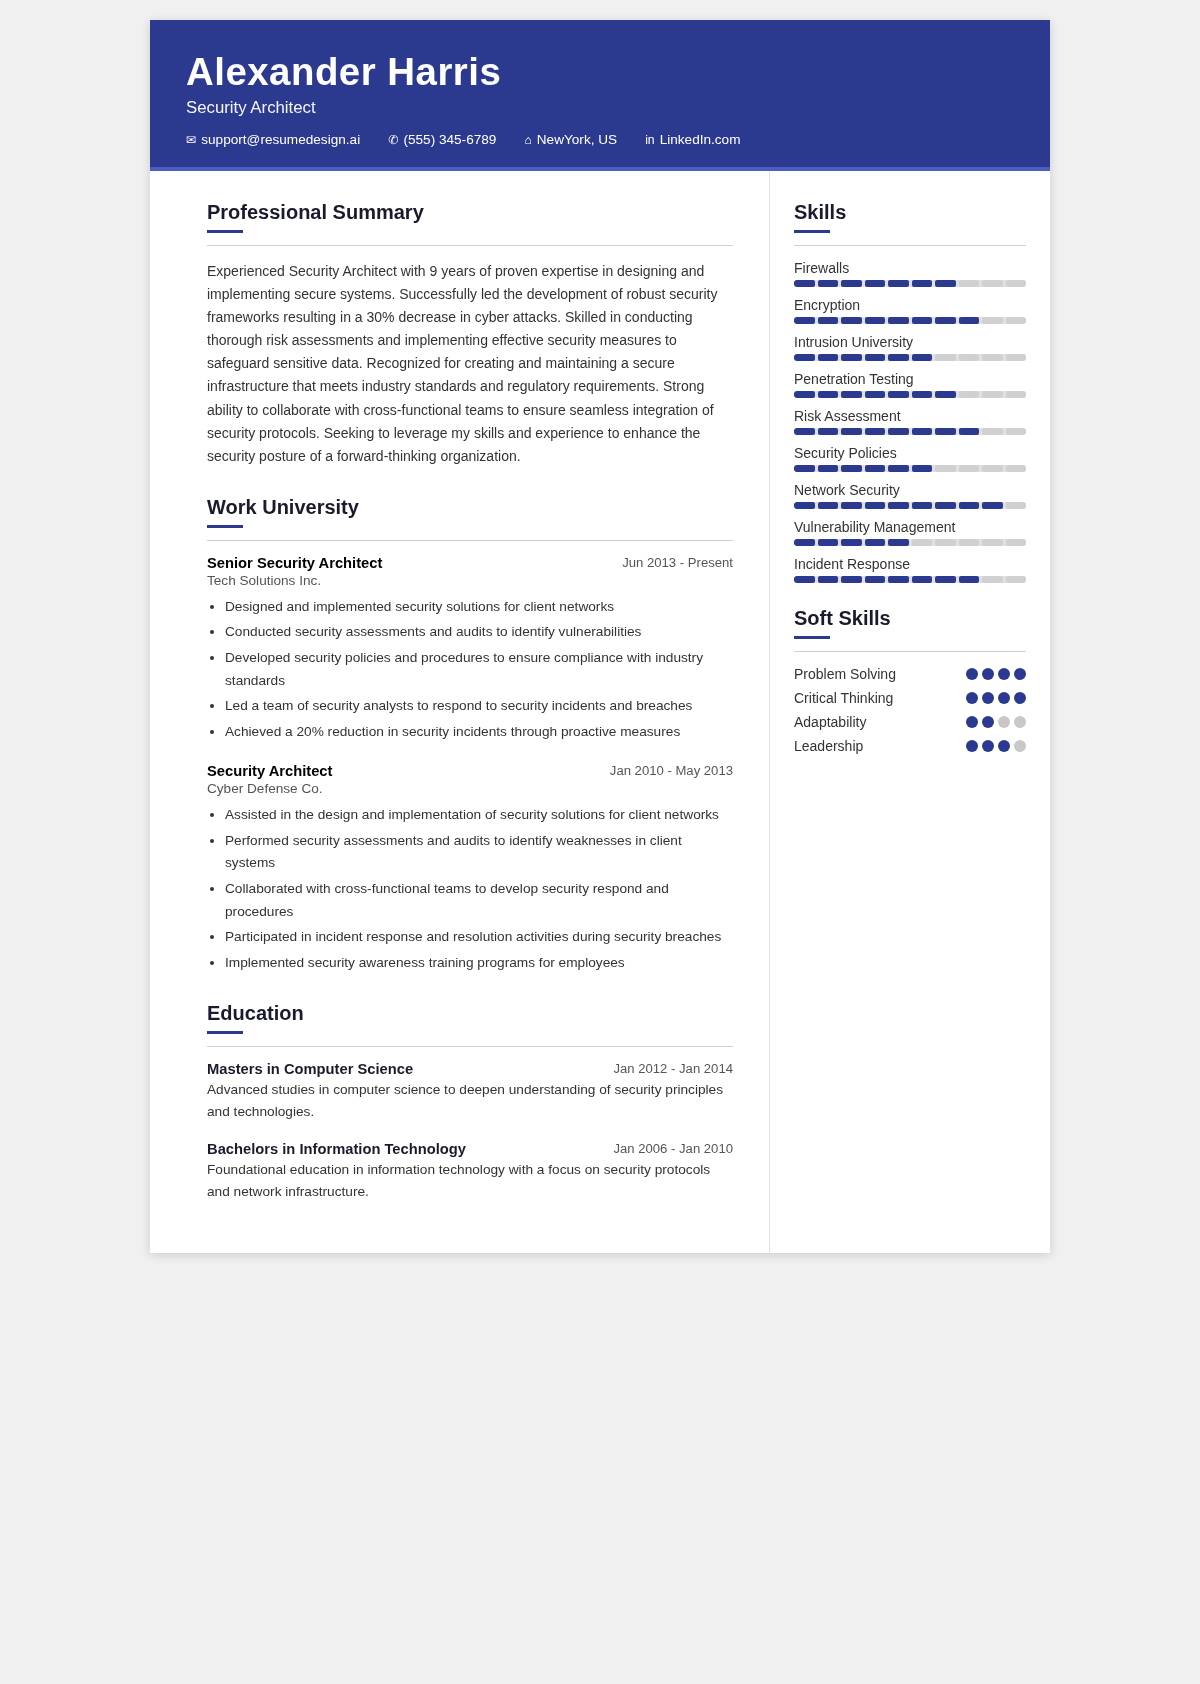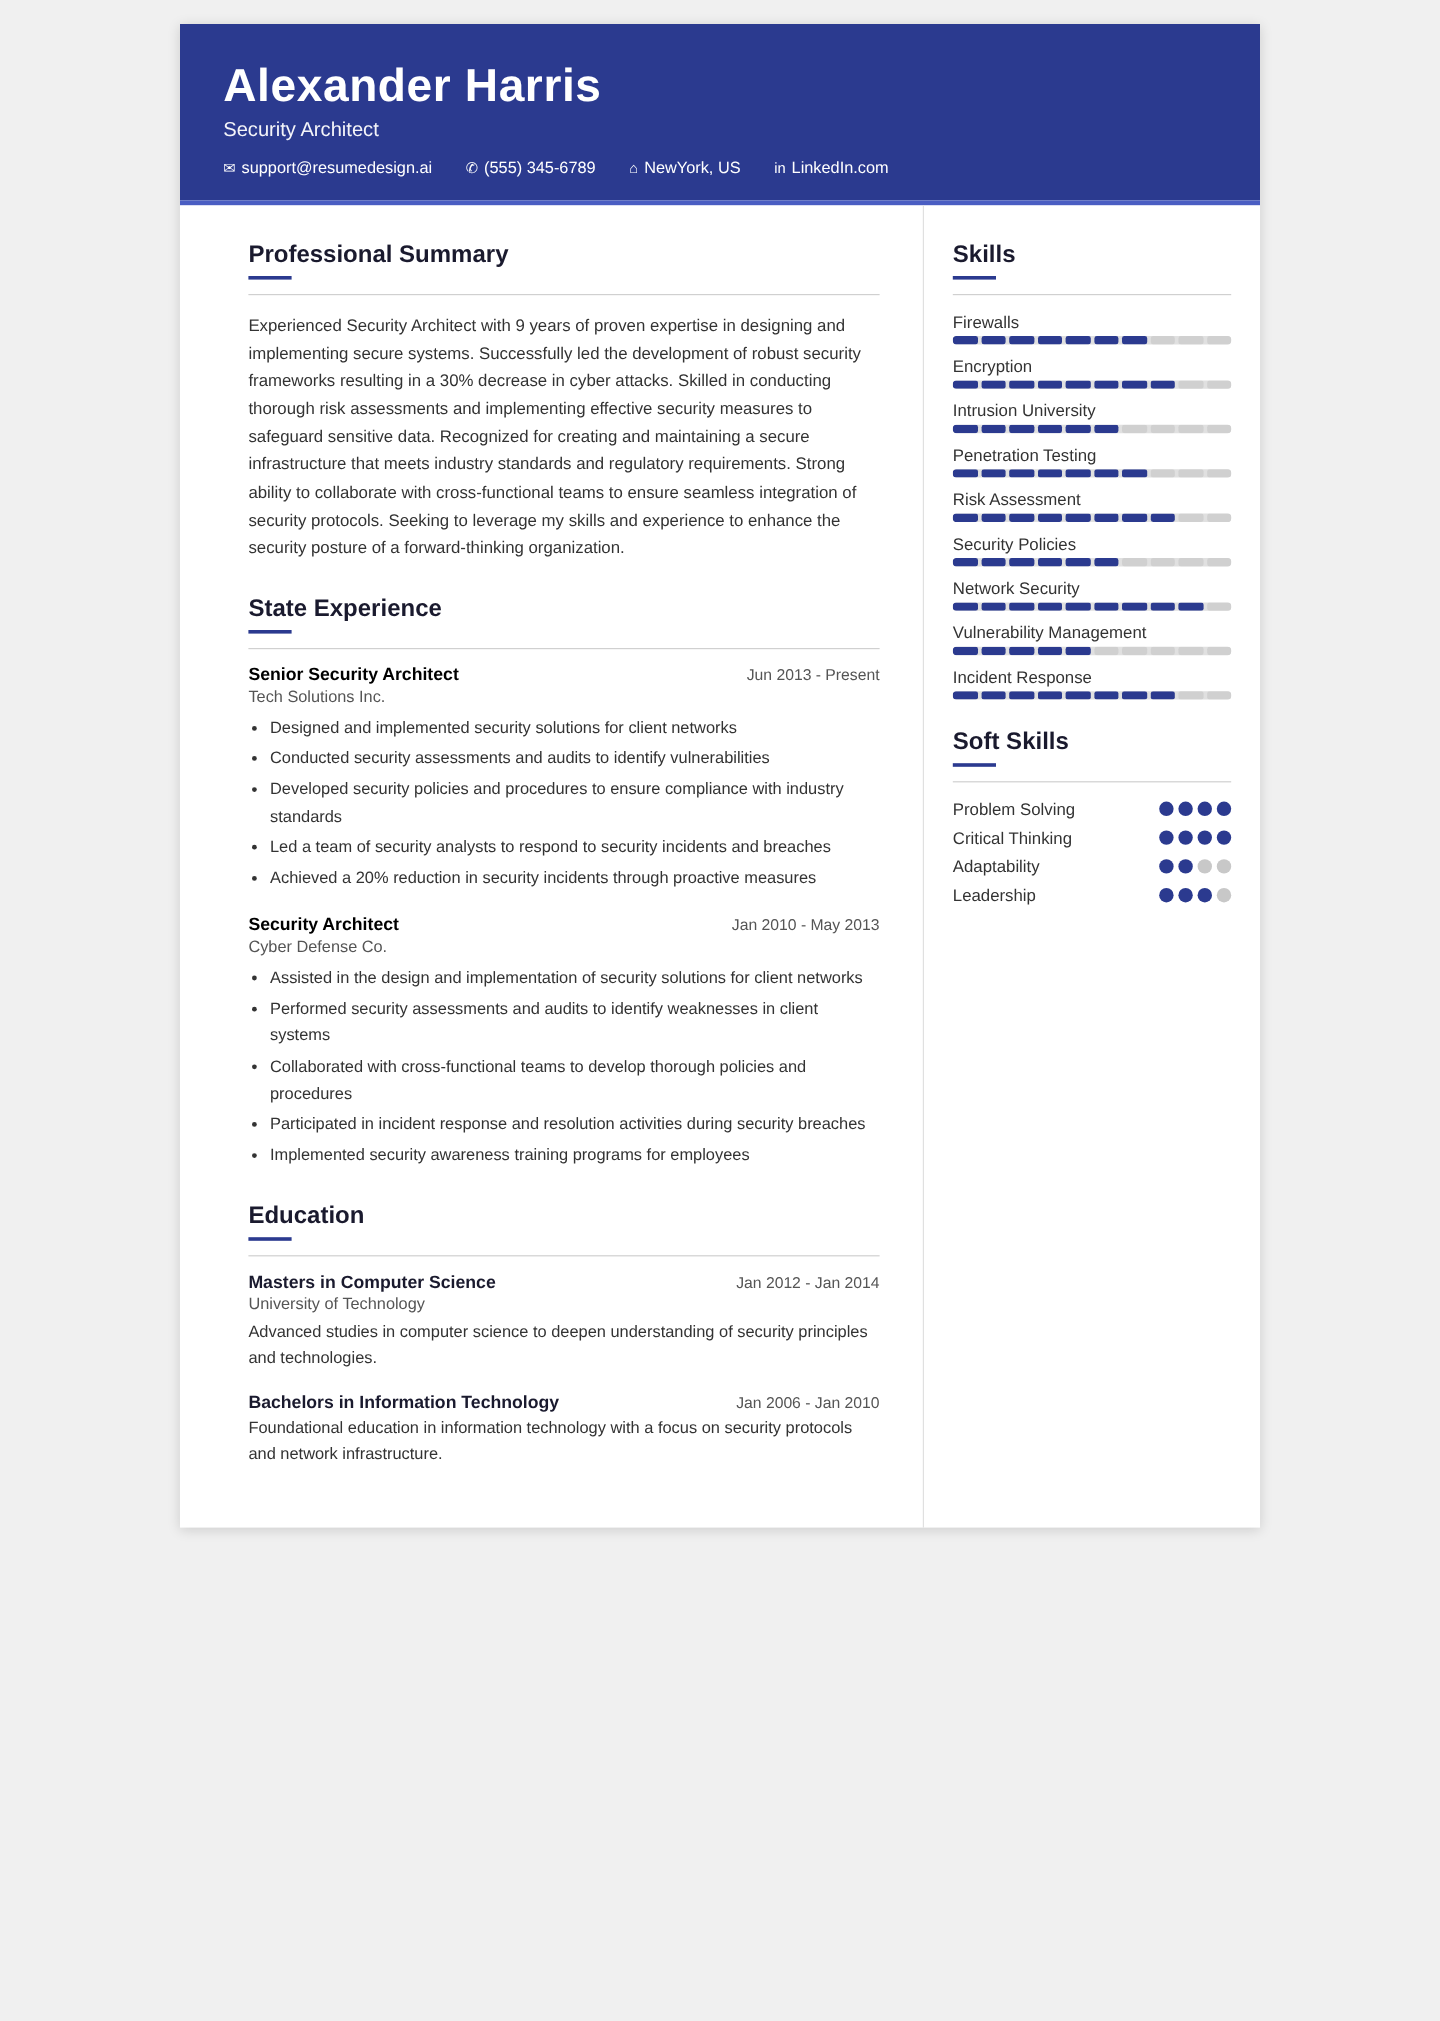--- a/index.html
+++ b/index.html
@@ -270,21 +270,21 @@
     <div class="left-col">
 
       <div class="summary-section">
         <div class="section-title">Professional Summary</div>
         <div class="section-underline"></div>
         <hr class="section-divider">
         <p class="summary-text">Experienced Security Architect with 9 years of proven expertise in designing and implementing secure systems. Successfully led the development of robust security frameworks resulting in a 30% decrease in cyber attacks. Skilled in conducting thorough risk assessments and implementing effective security measures to safeguard sensitive data. Recognized for creating and maintaining a secure infrastructure that meets industry standards and regulatory requirements. Strong ability to collaborate with cross-functional teams to ensure seamless integration of security protocols. Seeking to leverage my skills and experience to enhance the security posture of a forward-thinking organization.</p>
       </div>
 
       <div class="work-section">
-        <div class="section-title">State Experience</div>
+        <div class="section-title">Work University</div>
         <div class="section-underline"></div>
         <hr class="section-divider">
 
         <div id="jobs-container">
             <div class="job">
               <div class="job-header">
                 <div class="job-title">Senior Security Architect</div>
                 <div class="job-dates">Jun 2013 - Present</div>
               </div>
               <div class="job-company">Tech Solutions Inc.</div>
@@ -298,40 +298,39 @@
             </div>
             <div class="job">
               <div class="job-header">
                 <div class="job-title">Security Architect</div>
                 <div class="job-dates">Jan 2010 - May 2013</div>
               </div>
               <div class="job-company">Cyber Defense Co.</div>
               <ul class="job-bullets">
                 <li>Assisted in the design and implementation of security solutions for client networks</li>
                 <li>Performed security assessments and audits to identify weaknesses in client systems</li>
-                <li>Collaborated with cross-functional teams to develop thorough policies and procedures</li>
+                <li>Collaborated with cross-functional teams to develop security respond and procedures</li>
                 <li>Participated in incident response and resolution activities during security breaches</li>
                 <li>Implemented security awareness training programs for employees</li>
               </ul>
             </div>
           </div>
       </div>
 
       <div class="education-section">
         <div class="section-title">Education</div>
         <div class="section-underline"></div>
         <hr class="section-divider">
 
         <div id="education-container">
             <div class="edu-item">
               <div class="edu-header">
                 <div class="edu-degree">Masters in Computer Science</div>
                 <div class="edu-dates">Jan 2012 - Jan 2014</div>
               </div>
-              <div class="edu-school">University of Technology</div>
               <div class="edu-desc">Advanced studies in computer science to deepen understanding of security principles and technologies.</div>
             </div>
             <div class="edu-item">
               <div class="edu-header">
                 <div class="edu-degree">Bachelors in Information Technology</div>
                 <div class="edu-dates">Jan 2006 - Jan 2010</div>
               </div>
               <div class="edu-desc">Foundational education in information technology with a focus on security protocols and network infrastructure.</div>
             </div>
           </div>

